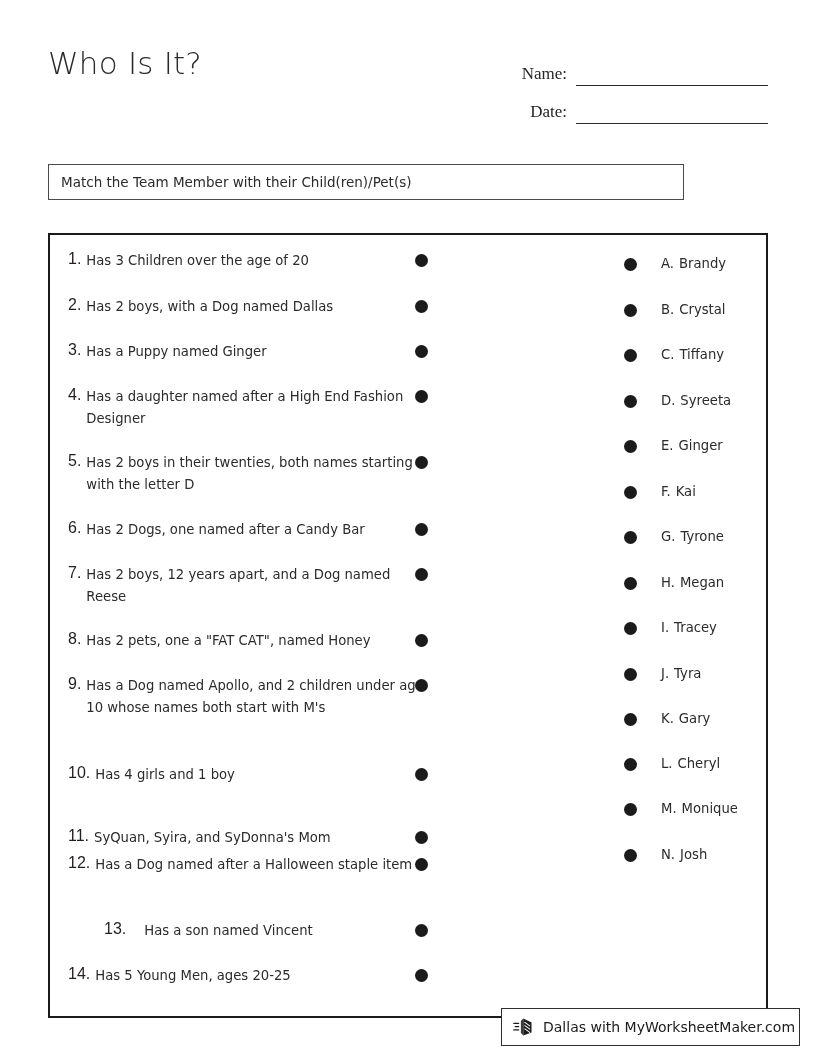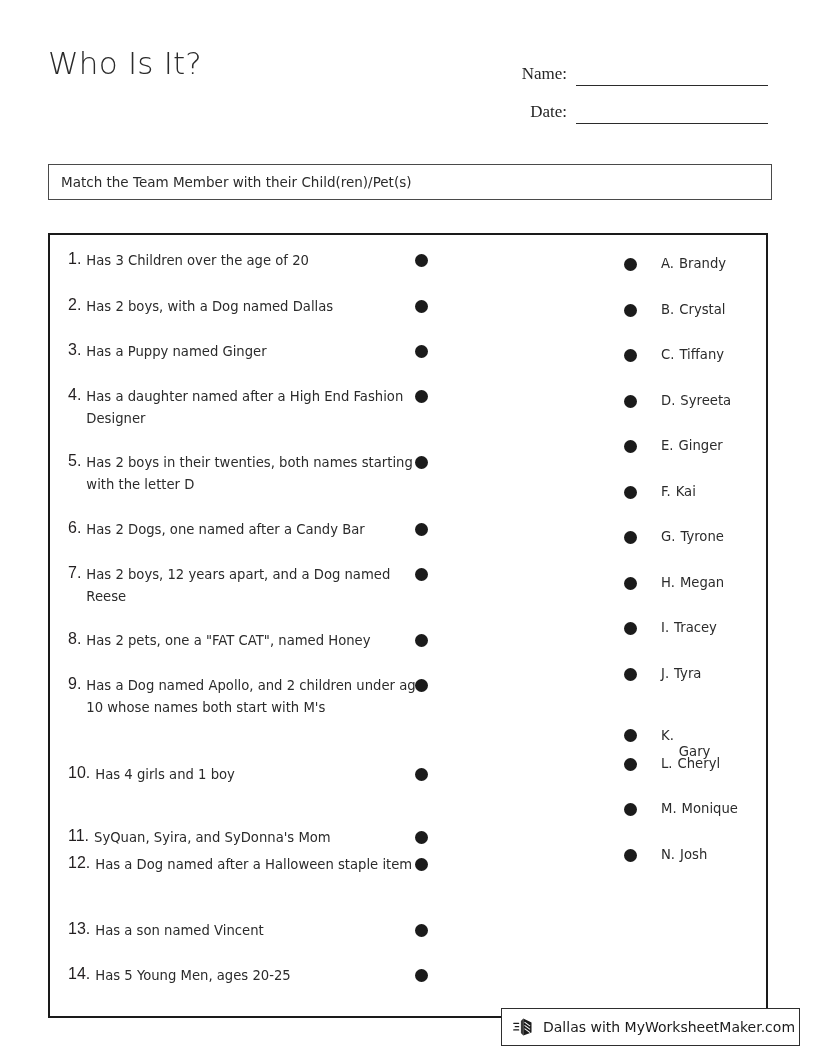--- a/index.html
+++ b/index.html
@@ -60,21 +60,21 @@
     width: 192px;
     border-bottom: 1.4px solid #2b2b2b;
     height: 20px;
   }
 
   
   .instructions {
     position: absolute;
     left: 48px;
     top: 164px;
-    width: 724px;
+    width: 636px;
     height: 36px;
     border: 1.2px solid #4a4a4a;
     box-sizing: border-box;
     display: flex;
     align-items: center;
     text-align: center;
   }
   .instructions-text {
     padding-left: 12px;
     font-size: 13.5px;
@@ -311,21 +311,21 @@
         <div style="display: flex; align-items: flex-start;">
           <span class="q-num" style="padding-right: 5px; flex: 0 0 auto;">12.</span>
           <div class="q-text">Has a Dog named after a Halloween staple item</div>
         </div>
         <div class="q-dot-wrap">
           <div class="dot"></div>
         </div>
       </div>
       <div class="q-item" style="top: 685px;">
         <div style="display: flex; align-items: flex-start;">
-          <span class="q-num" style="padding-right: 5px; flex: 0 0 auto;">13.</span>
+          <span class="q-num" style="padding-right: 18px; flex: 0 0 auto; margin-left: 36px;">13.</span>
           <div class="q-text">Has a son named Vincent</div>
         </div>
         <div class="q-dot-wrap">
           <div class="dot"></div>
         </div>
       </div>
       <div class="q-item" style="top: 730px;">
         <div style="display: flex; align-items: flex-start;">
           <span class="q-num" style="padding-right: 5px; flex: 0 0 auto;">14.</span>
           <div class="q-text">Has 5 Young Men, ages 20-25</div>
@@ -382,21 +382,21 @@
         <span class="a-text" style="padding-left: 5px;">Tracey</span>
       </div>
       <div class="a-item" style="top: 429px;">
         <div class="dot" style="margin-top: 0px;"></div>
         <span class="a-text">J.</span>
         <span class="a-text" style="padding-left: 5px;">Tyra</span>
       </div>
       <div class="a-item" style="top: 474px;">
         <div class="dot" style="margin-top: 0px;"></div>
         <span class="a-text">K.</span>
-        <span class="a-text" style="padding-left: 5px; margin-top: 33px;">Gary</span>
+        <span class="a-text" style="padding-left: 5px;">Gary</span>
       </div>
       <div class="a-item" style="top: 519px;">
         <div class="dot" style="margin-top: 0px;"></div>
         <span class="a-text">L.</span>
         <span class="a-text" style="padding-left: 5px;">Cheryl</span>
       </div>
       <div class="a-item" style="top: 564px;">
         <div class="dot" style="margin-top: 0px;"></div>
         <span class="a-text">M.</span>
         <span class="a-text" style="padding-left: 5px;">Monique</span>

